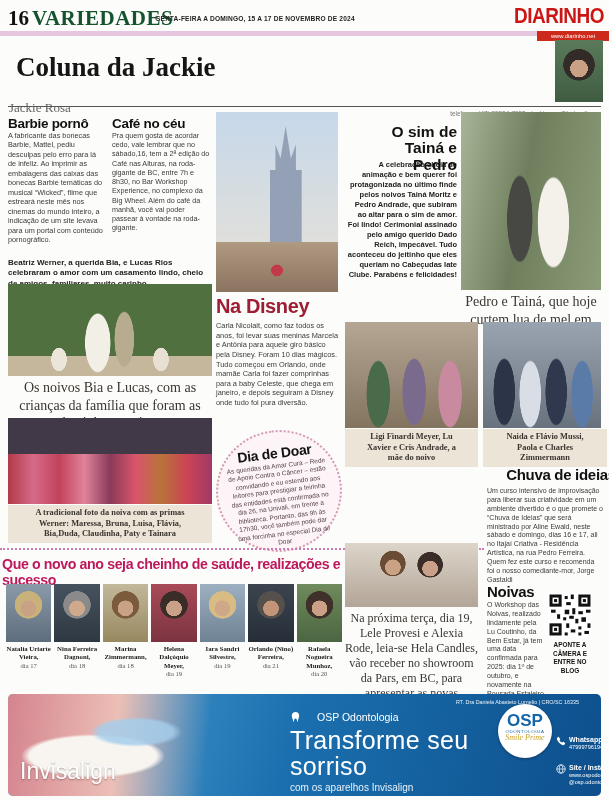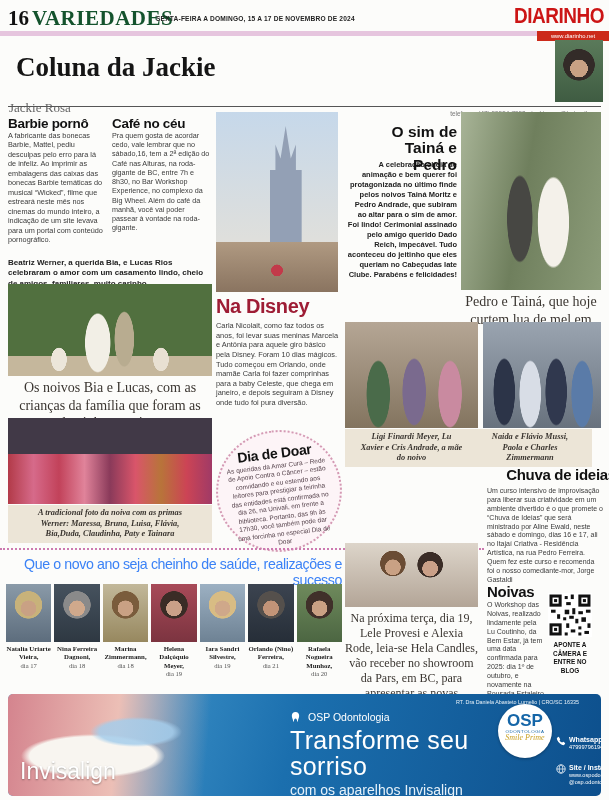--- a/index.html
+++ b/index.html
@@ -44,21 +44,21 @@
         radial-gradient(ellipse 8px 12px at 25% 82%, #ece6da 95%, rgba(0,0,0,0)),
         radial-gradient(ellipse 8px 12px at 75% 82%, #e8e0d2 95%, rgba(0,0,0,0)),
         linear-gradient(#51703f 78%, #c5b79c 78%);}
   .cap{font-family:"Liberation Serif",serif;font-size:14px;line-height:1.25;color:#3a3530;text-align:center;}
   .cap-bia1{left:8px;top:379px;width:204px;}
   .photo-primas{left:8px;top:418px;width:204px;height:86px;
       background:
         linear-gradient(#413947 42%, rgba(0,0,0,0) 42%),
         linear-gradient(90deg,#b23a48,#d66a8a,#c2425a,#e0839a,#8a3a5a,#d9556a,#b8743a,#cc4455,#a03a66);}
   .capbox{background:#ece5d7;font-family:"Liberation Serif",serif;font-size:8.4px;line-height:1.25;
-          color:#3a3530;text-align:center;font-weight:600;padding:3px 15px;box-sizing:border-box;font-style:italic;}
+          color:#3a3530;text-align:center;font-weight:600;padding:3px 15px;box-sizing:border-box;}
   .cap-bia2{left:8px;top:505px;width:204px;}
 
   .photo-disney{left:216px;top:112px;width:122px;height:180px;
       background:
         radial-gradient(circle 6px at 50% 88%, #c23a4a 96%, rgba(0,0,0,0)),
         linear-gradient(rgba(0,0,0,0) 72%, #b09a82 72%, #8a7460 100%),
         linear-gradient(#c6d8ea, #e9e2d6);}
   .castle{left:44%;top:14px;width:32px;height:116px;background:#93a0b5;
       clip-path:polygon(0 100%,0 38%,18% 38%,18% 16%,34% 28%,50% 0,66% 28%,82% 16%,82% 38%,100% 38%,100% 100%);}
   .t-disney{left:216px;top:295px;font-weight:bold;font-size:20px;letter-spacing:-.4px;color:#9e1d35;}
@@ -85,31 +85,31 @@
         radial-gradient(ellipse 12px 34px at 79% 68%, #c98aa0 95%, rgba(0,0,0,0)),
         linear-gradient(#b5a695,#83745f);}
   .cap-ligi{left:345px;top:429px;width:133px;}
   .photo-naida{left:483px;top:322px;width:118px;height:106px;
       background:
         radial-gradient(ellipse 11px 34px at 18% 66%, #2c3448 95%, rgba(0,0,0,0)),
         radial-gradient(ellipse 11px 34px at 40% 68%, #d8dde6 95%, rgba(0,0,0,0)),
         radial-gradient(ellipse 11px 34px at 62% 66%, #30384e 95%, rgba(0,0,0,0)),
         radial-gradient(ellipse 11px 34px at 84% 68%, #5a7ba8 95%, rgba(0,0,0,0)),
         linear-gradient(#9aa4b0,#68727e);}
-  .cap-naida{left:468px;top:429px;width:124px;}
+  .cap-naida{left:483px;top:429px;width:124px;}
 
   .t-chuva{left:487px;top:466px;width:116px;text-align:center;font-size:15px;margin-left:16px;}
   .b-chuva{left:487px;top:487px;width:116px;font-size:7px;line-height:1.27;}
   .t-noivas{left:487px;top:583px;font-size:15px;}
   .b-noivas{left:487px;top:601px;width:57px;font-size:7px;line-height:1.27;}
   .qr{left:548px;top:593px;width:44px;height:44px;background:#fff;}
   .qr-label{left:545px;top:641px;width:50px;text-align:center;font-weight:bold;font-size:6.4px;line-height:1.35;color:#111;}
 
   .dotline{left:0;top:548px;width:484px;border-top:2px dotted #cc7ab0;}
-  .t-bday{left:2px;top:556px;width:340px;text-align:right;font-weight:normal;font-size:14.2px;letter-spacing:-.4px;color:#3b82f6;}
+  .t-bday{left:2px;top:556px;width:340px;text-align:left;font-weight:bold;font-size:14.2px;letter-spacing:-.4px;color:#be185d;}
   .bday-row{left:6px;top:584px;width:336px;display:flex;gap:3px;}
   .bday-cell{flex:1;text-align:center;}
   .bday-photo{width:100%;height:58px;margin-bottom:3px;}
   .bday-name{font-family:"Liberation Serif",serif;font-weight:bold;font-size:6.8px;line-height:1.25;color:#222;}
   .bday-day{font-family:"Liberation Serif",serif;font-size:6.6px;color:#555;}
   .bp1{background:radial-gradient(circle 8px at 50% 42%,#c9a184 96%,rgba(0,0,0,0)),radial-gradient(circle 14px at 50% 36%,#c8b27a 96%,rgba(0,0,0,0)),linear-gradient(#8a9aa8,#5d6d7d);}
   .bp2{background:radial-gradient(circle 8px at 50% 42%,#d0a98c 96%,rgba(0,0,0,0)),radial-gradient(circle 14px at 50% 36%,#8a8a8a 96%,rgba(0,0,0,0)),linear-gradient(#46525e,#2e3842);}
   .bp3{background:radial-gradient(circle 8px at 50% 42%,#c9a184 96%,rgba(0,0,0,0)),radial-gradient(circle 14px at 50% 36%,#7a5c3c 96%,rgba(0,0,0,0)),linear-gradient(#c2b89a,#97885f);}
   .bp4{background:radial-gradient(circle 8px at 50% 42%,#caa088 96%,rgba(0,0,0,0)),radial-gradient(circle 14px at 50% 36%,#3a2c26 96%,rgba(0,0,0,0)),linear-gradient(#a84a58,#7c3440);}
   .bp5{background:radial-gradient(circle 8px at 50% 42%,#cfa88a 96%,rgba(0,0,0,0)),radial-gradient(circle 14px at 50% 36%,#d8bc84 96%,rgba(0,0,0,0)),linear-gradient(#9cb0c2,#6e8294);}
@@ -127,23 +127,23 @@
 
   
   .ad{left:8px;top:694px;width:593px;height:102px;border-radius:5px;overflow:hidden;
       background:linear-gradient(105deg,#56aada 0%,#1b6fae 48%,#0d4f8c 100%);}
   .ad-photo{position:absolute;left:0;top:0;width:240px;height:102px;
       background:
         radial-gradient(ellipse 46px 15px at 128px 38px, rgba(165,205,235,.85) 80%, rgba(0,0,0,0)),
         radial-gradient(ellipse 72px 22px at 85px 62px, #f8f5f0 88%, rgba(0,0,0,0)),
         linear-gradient(95deg,#d4848e 0%,#ecbfb6 45%,rgba(236,191,182,0) 82%);}
   .ad-credit{position:absolute;right:22px;top:5px;font-size:5.4px;color:#e8f1f8;}
-  .ad-brand{position:absolute;left:282px;top:17px;color:#fff;font-size:10.5px;display:flex;align-items:center;gap:7px;text-align:center;}
+  .ad-brand{position:absolute;left:282px;top:17px;color:#fff;font-size:10.5px;display:flex;align-items:center;gap:16px;text-align:center;}
   .ad-headline{position:absolute;left:282px;top:33px;color:#fff;font-size:25px;font-weight:400;line-height:1.05;letter-spacing:.3px;}
-  .ad-subline{position:absolute;left:282px;top:88px;font-size:14px;color:#e6f2fa;}
+  .ad-subline{position:absolute;left:282px;top:88px;font-size:10px;color:#e6f2fa;}
   .ad-product{position:absolute;left:12px;top:64px;font-size:23px;color:#fff;text-shadow:0 1px 2px rgba(0,0,0,.35);}
   .ad-logo{position:absolute;left:490px;top:10px;width:54px;height:54px;border-radius:50%;background:#fff;
            text-align:center;box-shadow:0 1px 3px rgba(0,0,0,.3);}
   .ad-logo-name{font-weight:bold;font-size:17px;color:#1566a8;margin-top:8px;line-height:1;}
   .ad-logo-sub{font-size:4.4px;letter-spacing:.6px;color:#1566a8;}
   .ad-logo-tag{font-family:"Liberation Serif",serif;font-style:italic;font-size:8px;color:#c9a227;line-height:1.1;}
   .ad-right{position:absolute;left:548px;color:#fff;display:flex;gap:3px;align-items:flex-start;}
   .ad-wa{top:42px;}
   .ad-site{top:70px;}
   .ad-right .lbl{font-weight:bold;font-size:7px;line-height:1.2;}

